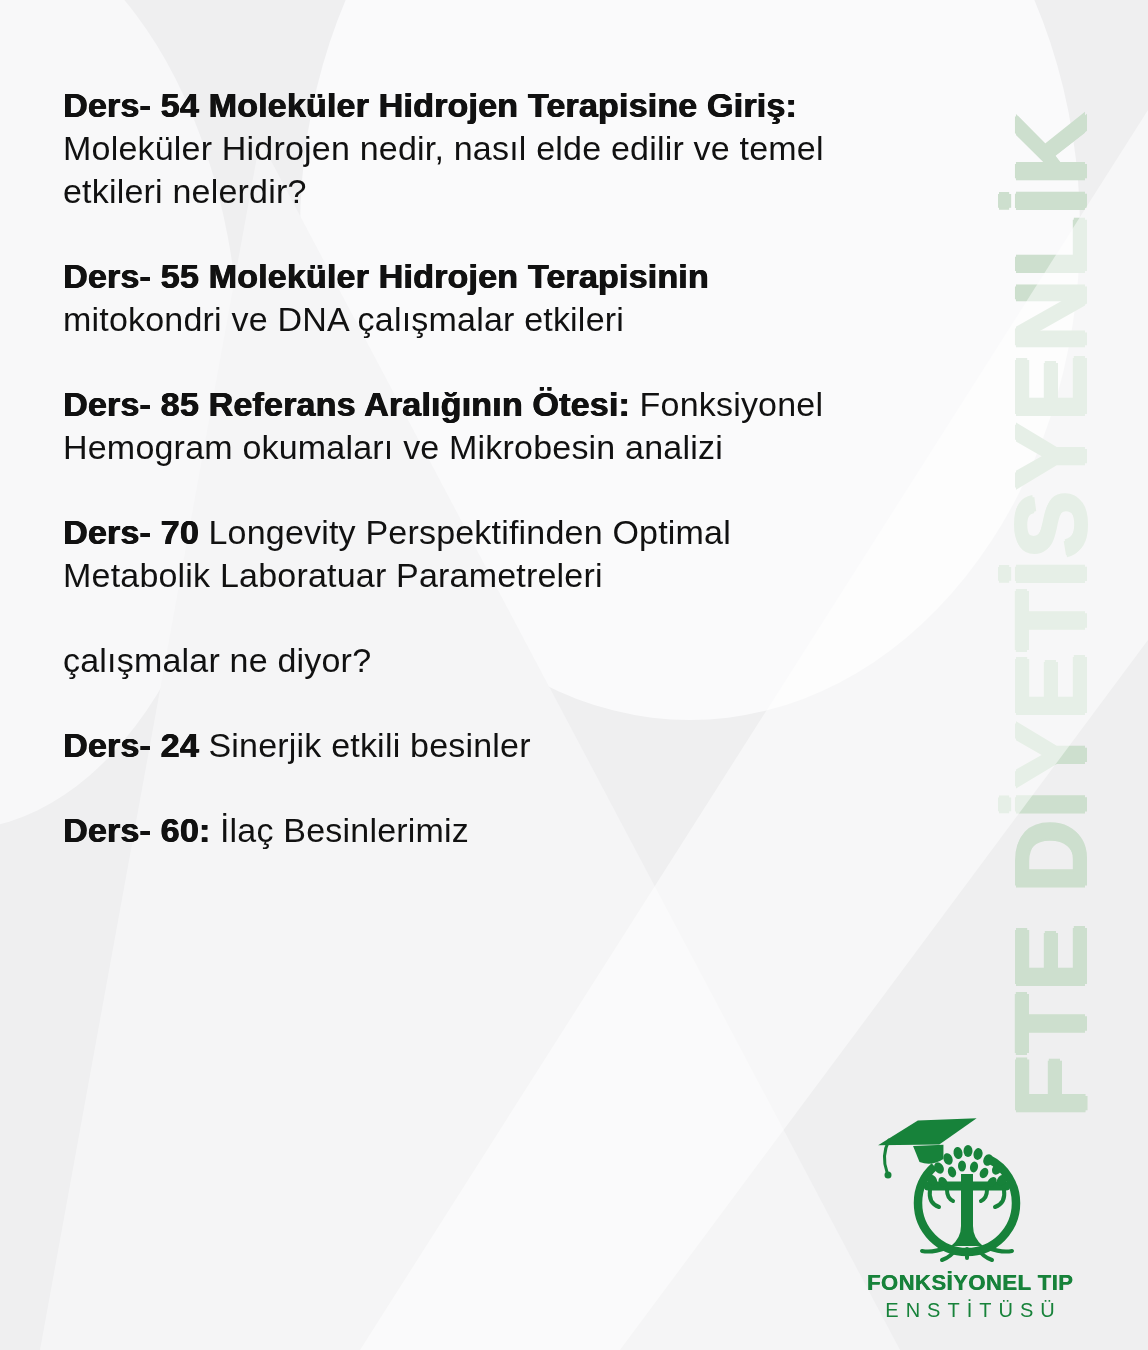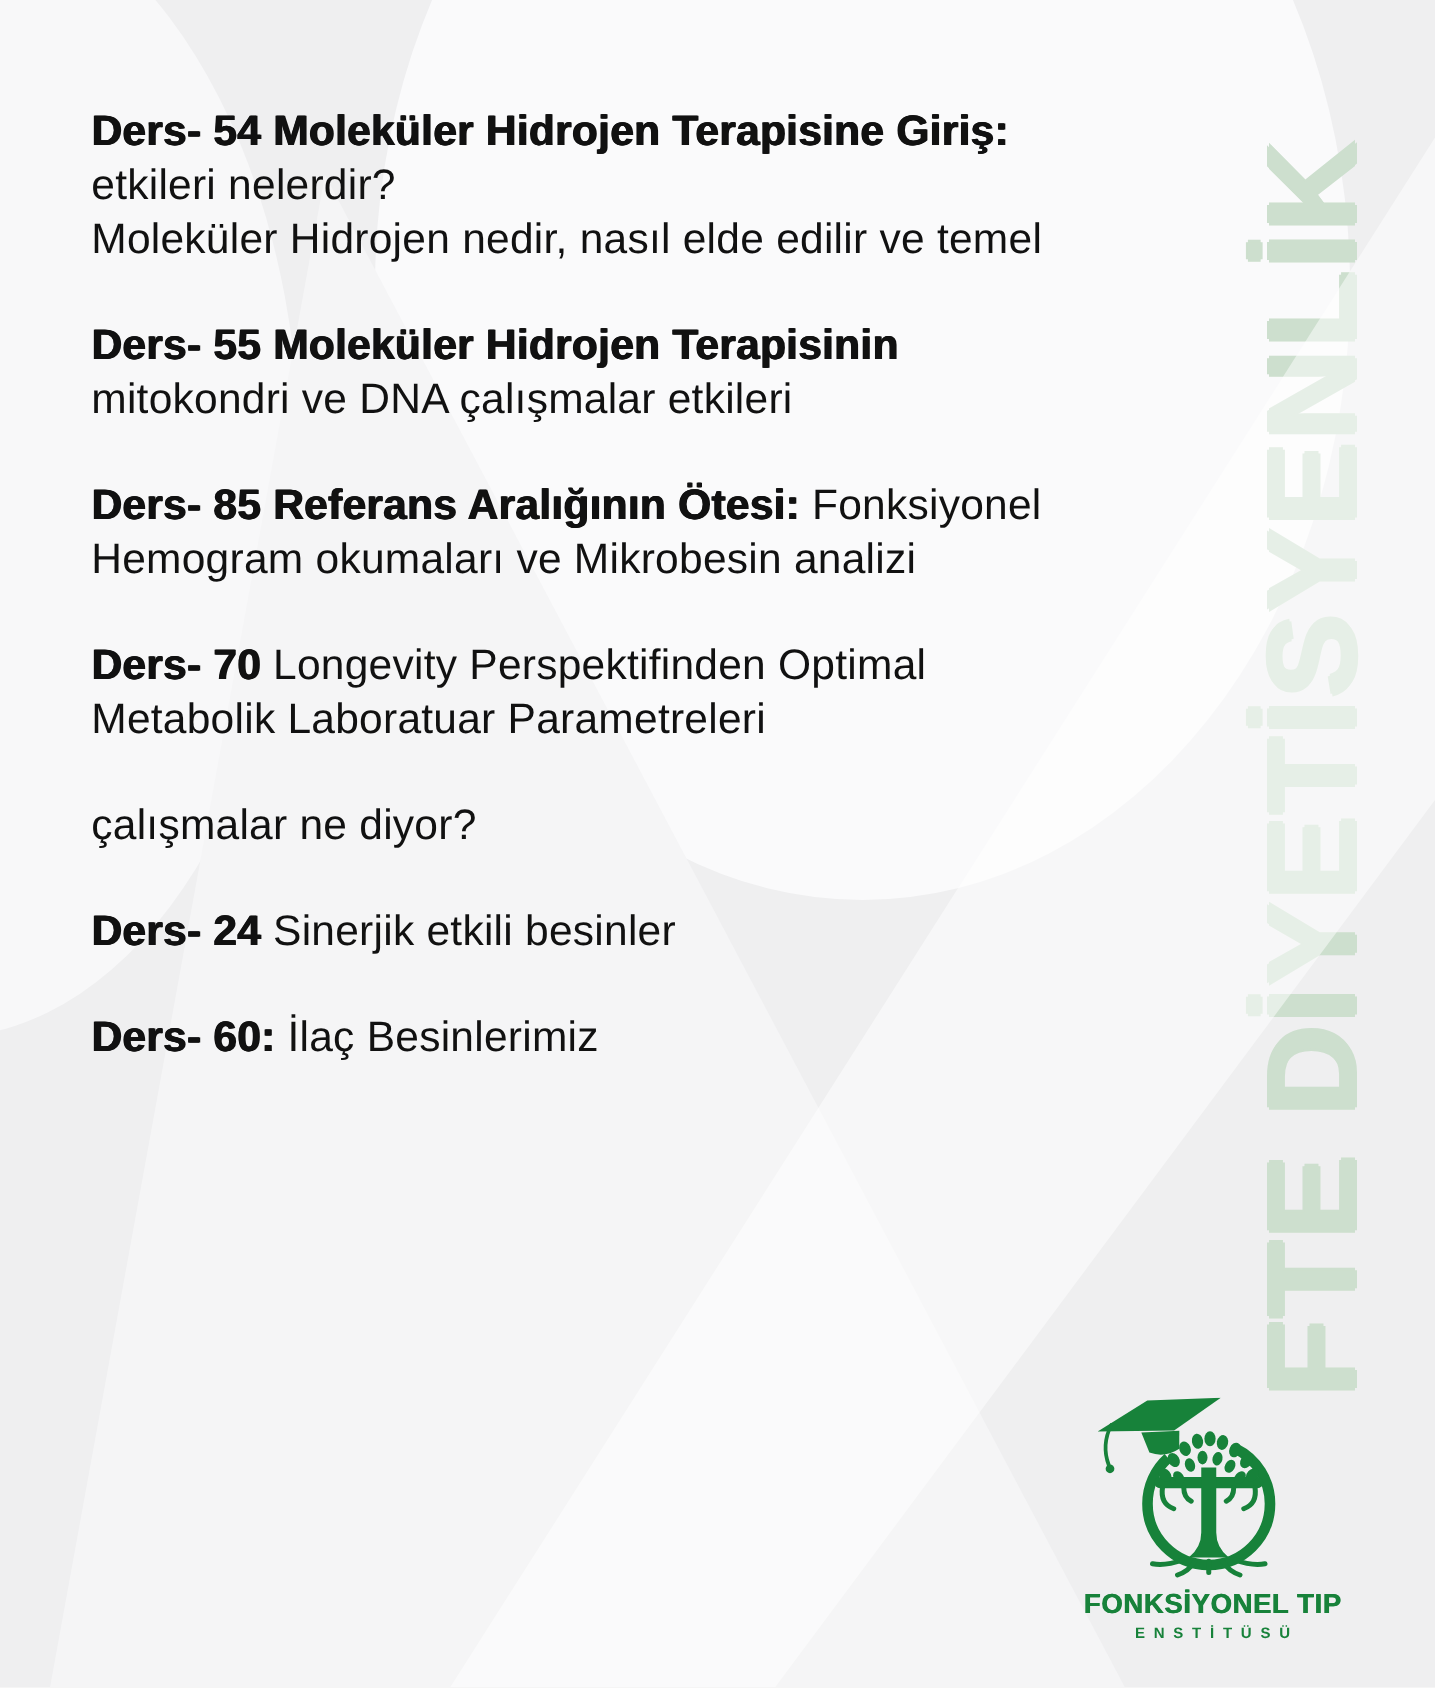--- a/index.html
+++ b/index.html
@@ -24,21 +24,21 @@
     clip-path:polygon(260px 140px,900px 1350px,40px 1350px);
     background:#f5f5f6;z-index:1;
   }
   .shape-band{
     left:0;top:0;width:1148px;height:1350px;
     clip-path:polygon(1148px 110px,1148px 640px,620px 1350px,360px 1350px);
     background:rgba(255,255,255,0.5);z-index:5;
   }
   
   .lessons{
-    position:absolute;left:73px;top:84px;width:880px;z-index:4;
+    position:absolute;left:63px;top:84px;width:880px;z-index:4;
   }
   .lesson{margin-bottom:42px;}
   .line{font-size:34px;line-height:43px;white-space:nowrap;}
   .b{
     font-weight:700;
     text-shadow:0.7px 0 0 currentColor, -0.3px 0 0 currentColor;
     letter-spacing:0.2px;
   }
   .r{font-weight:400;letter-spacing:0.2px;}
   
@@ -55,40 +55,40 @@
     position:absolute;left:850px;top:1118px;width:240px;z-index:6;
     text-align:center;color:#17823a;
   }
   .logo svg{display:block;margin:0 auto;}
   .logo-title{
     font-size:22px;font-weight:700;letter-spacing:0.5px;margin-top:6px;
     text-shadow:0.6px 0 0 currentColor;
     white-space:nowrap;
   }
   .logo-subtitle{
-    font-size:12px;font-weight:700;letter-spacing:7px;margin-top:3px;
+    font-size:20px;font-weight:400;letter-spacing:7px;margin-top:3px;
     white-space:nowrap;text-indent:7px;
   }
 </style>
 </head>
 <body>
 
 <div class="shape shape-ellipse-left"></div>
 <div class="shape shape-ellipse-main"></div>
 <div class="shape shape-cone"></div>
 
 <div class="vertical">FTE DİYETİSYENLİK</div>
 
 <div class="shape shape-band"></div>
 
 <div class="lessons" id="lessons">
     <div class="lesson">
       <div class="line"><span class="b">Ders- 54 Moleküler Hidrojen Terapisine Giriş:</span></div>
+      <div class="line"><span class="r">Moleküler Hidrojen nedir, nasıl elde edilir ve temel</span></div>
       <div class="line"><span class="r">etkileri nelerdir?</span></div>
-      <div class="line"><span class="r">Moleküler Hidrojen nedir, nasıl elde edilir ve temel</span></div>
     </div>
     <div class="lesson">
       <div class="line"><span class="b">Ders- 55 Moleküler Hidrojen Terapisinin</span></div>
       <div class="line"><span class="r">mitokondri ve DNA çalışmalar etkileri</span></div>
     </div>
     <div class="lesson">
       <div class="line"><span class="b">Ders- 85 Referans Aralığının Ötesi:</span><span class="r"> Fonksiyonel</span></div>
       <div class="line"><span class="r">Hemogram okumaları ve Mikrobesin analizi</span></div>
     </div>
     <div class="lesson">

